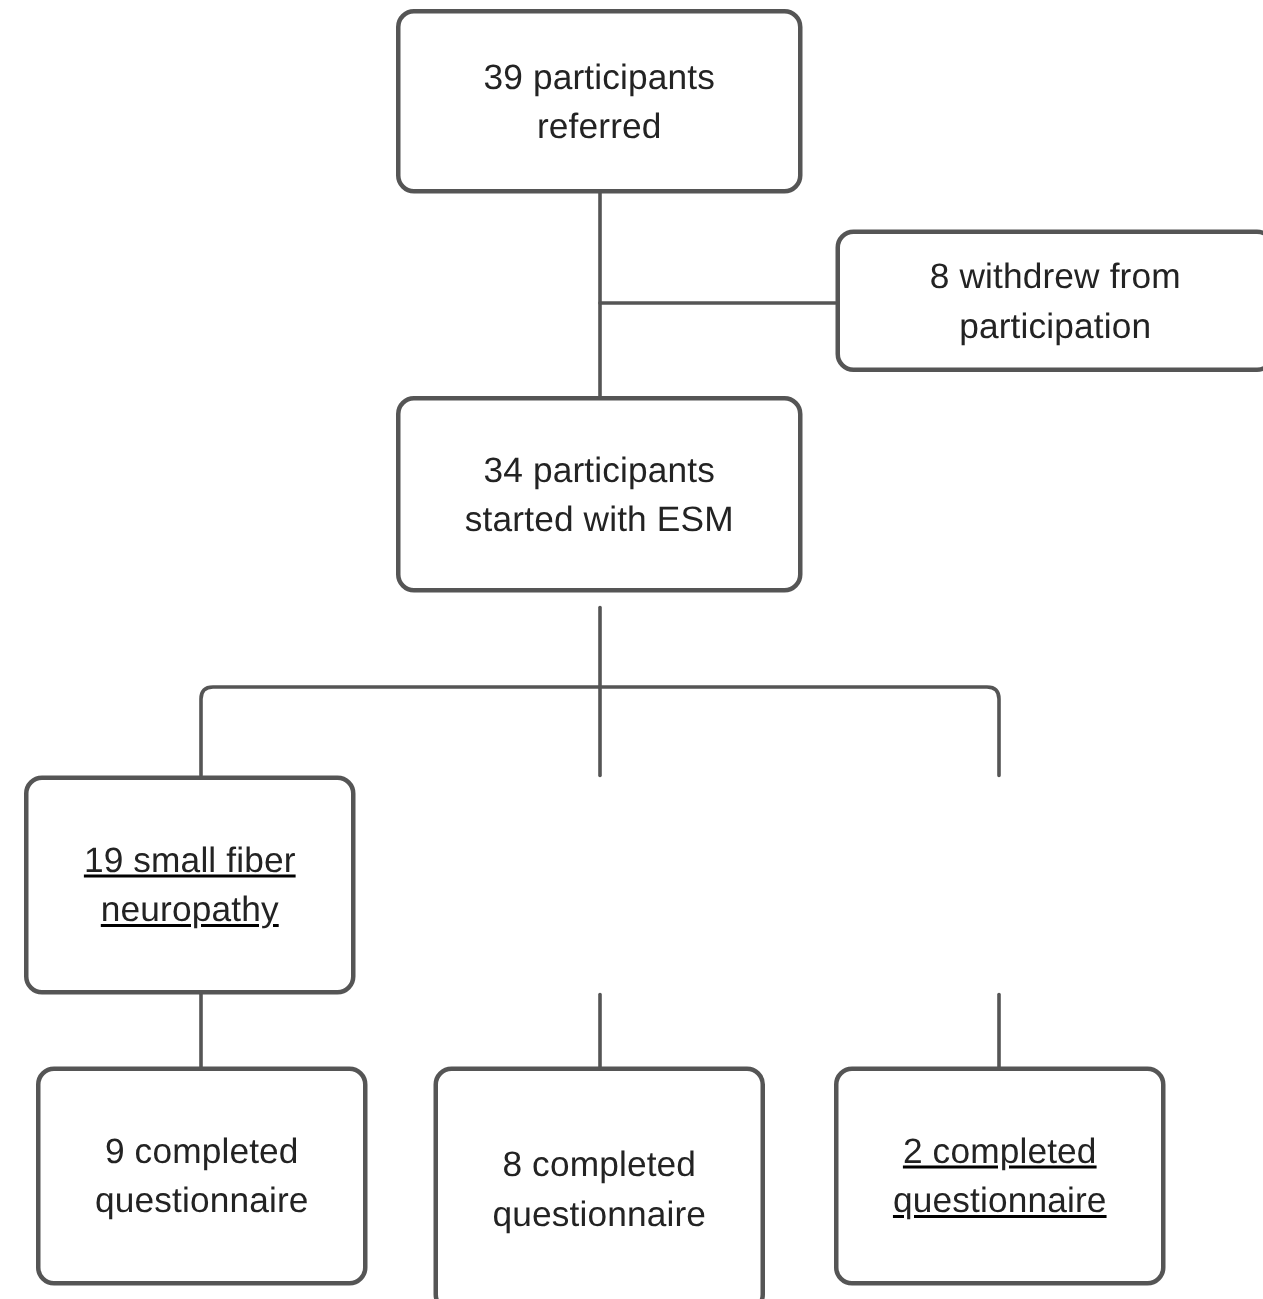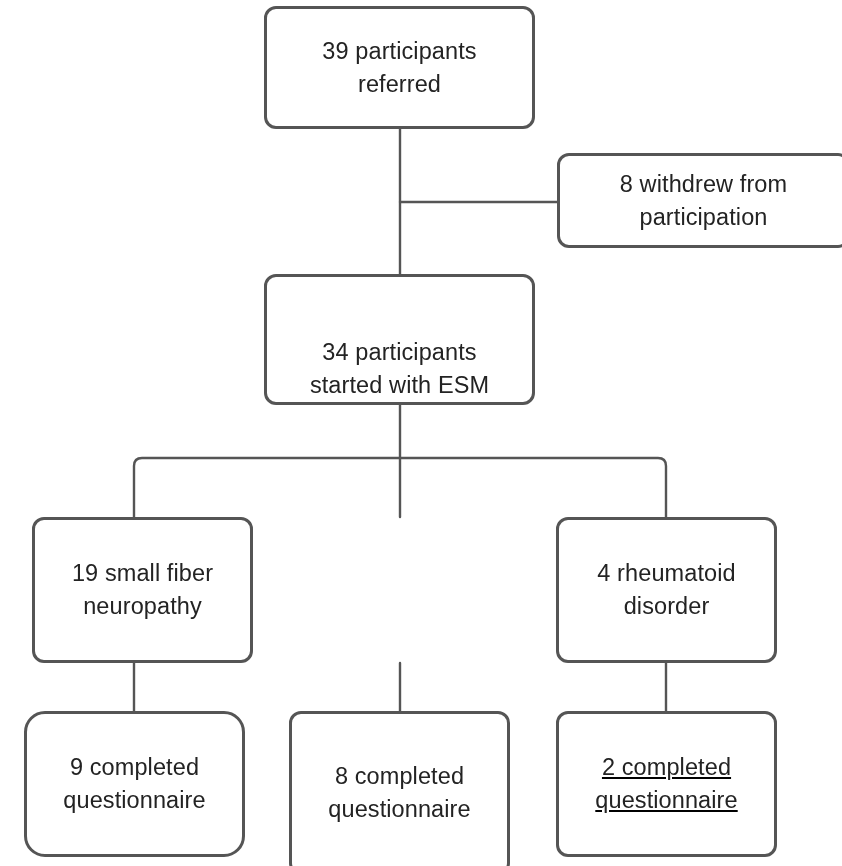--- a/index.html
+++ b/index.html
@@ -72,37 +72,33 @@
   <div class="node" style="left:248px; top:6px; width:271px; height:123px;">
     <div class="node-label">39 participants
 referred</div>
   </div>
 
   <div class="node" style="left:541px; top:153px; width:293px; height:95px;">
     <div class="node-label">8 withdrew from
 participation</div>
   </div>
 
-  <div class="node" style="left:248px; top:274px; width:271px; height:131px;align-items:flex-end;">
+  <div class="node" style="left:248px; top:264px; width:271px; height:131px;">
     <div class="node-label">34 participants
 started with ESM</div>
   </div>
 
-  <div class="node" style="left:16px; top:517px; width:221px; height:146px;">
+  <div class="node" style="left:0; top:517px; width:221px; height:146px;text-decoration:underline;">
     <div class="node-label">19 small fiber
 neuropathy</div>
   </div>
 
 
-  <div class="node" style="left:540px; top:517px; width:221px; height:146px;">
-    <div class="node-label">4 rheumatoid
-disorder</div>
-  </div>
 
-  <div class="node" style="left:8px; top:711px; width:221px; height:146px;border-radius:21px;">
+  <div class="node" style="left:8px; top:711px; width:221px; height:146px;">
     <div class="node-label">9 completed
 questionnaire</div>
   </div>
 
   <div class="node" style="left:273px; top:711px; width:221px; height:164px;">
     <div class="node-label">8 completed
 questionnaire</div>
   </div>
 
   <div class="node" style="left:540px; top:711px; width:221px; height:146px;text-decoration:underline;">

